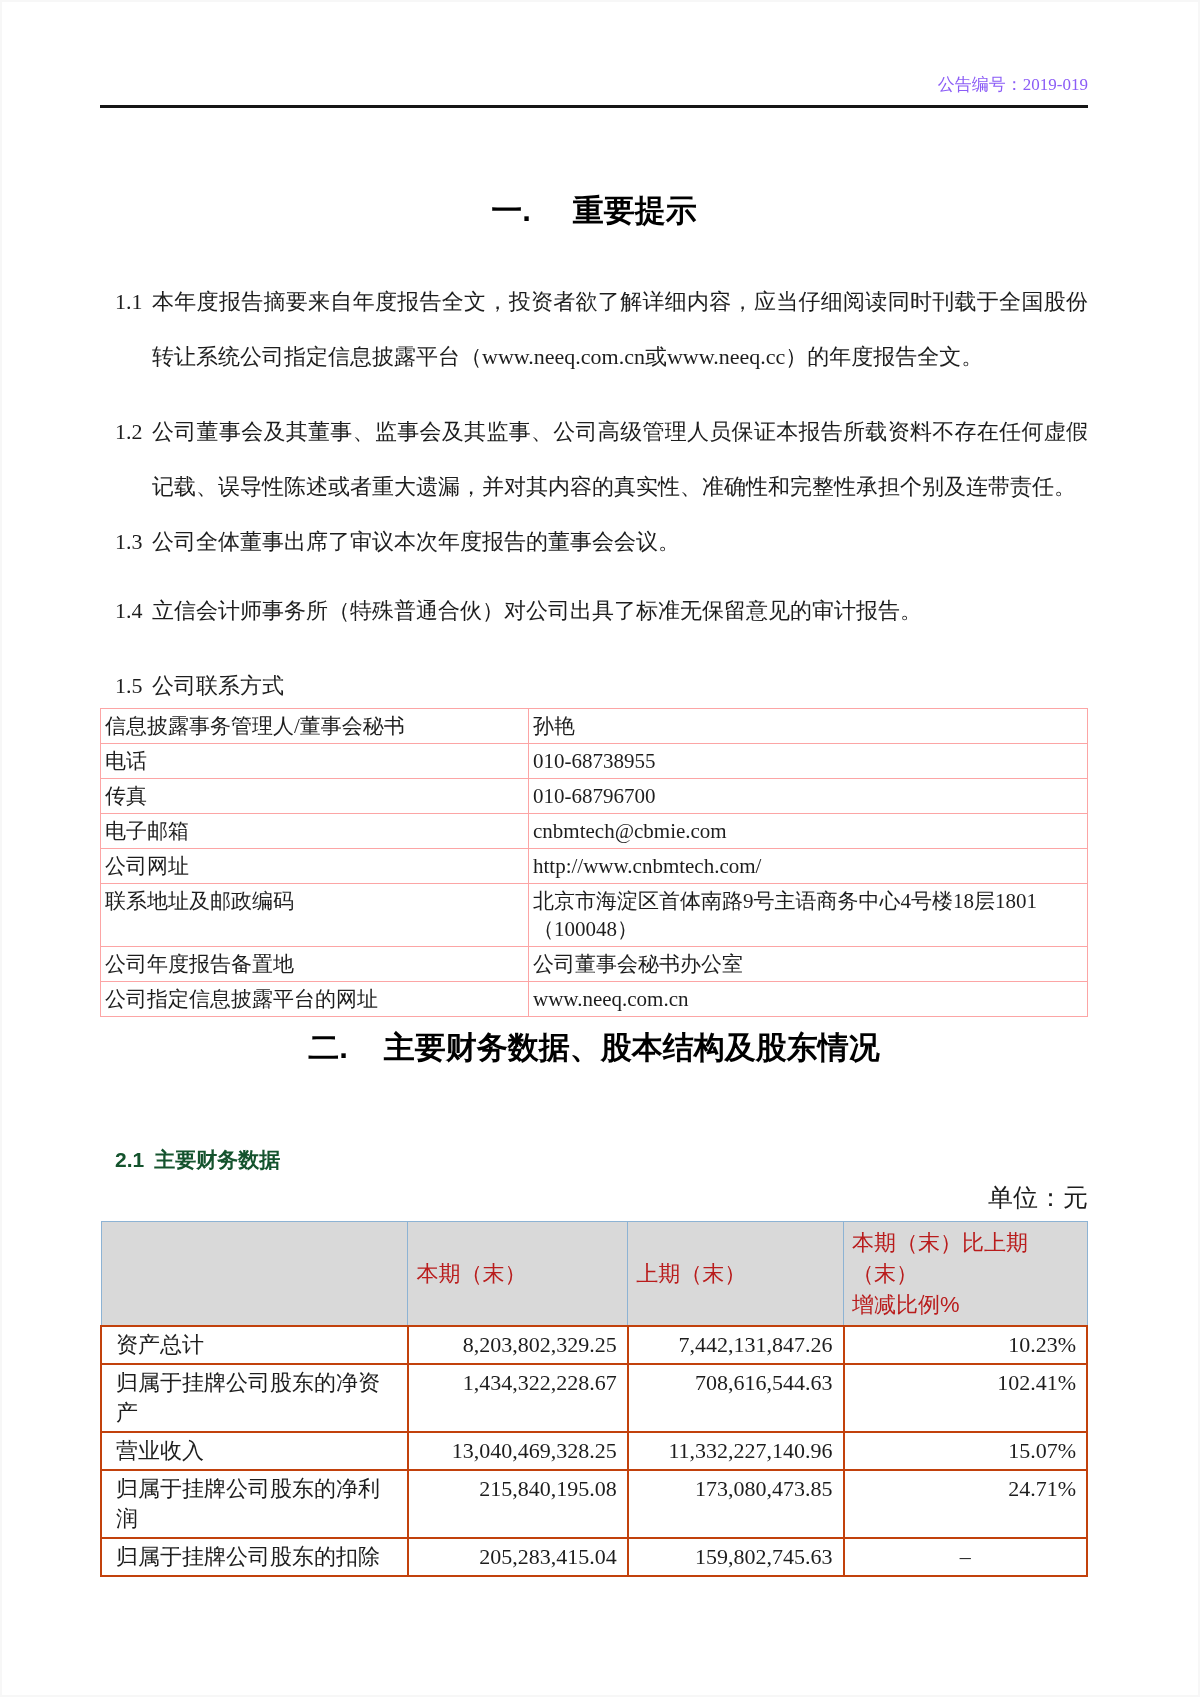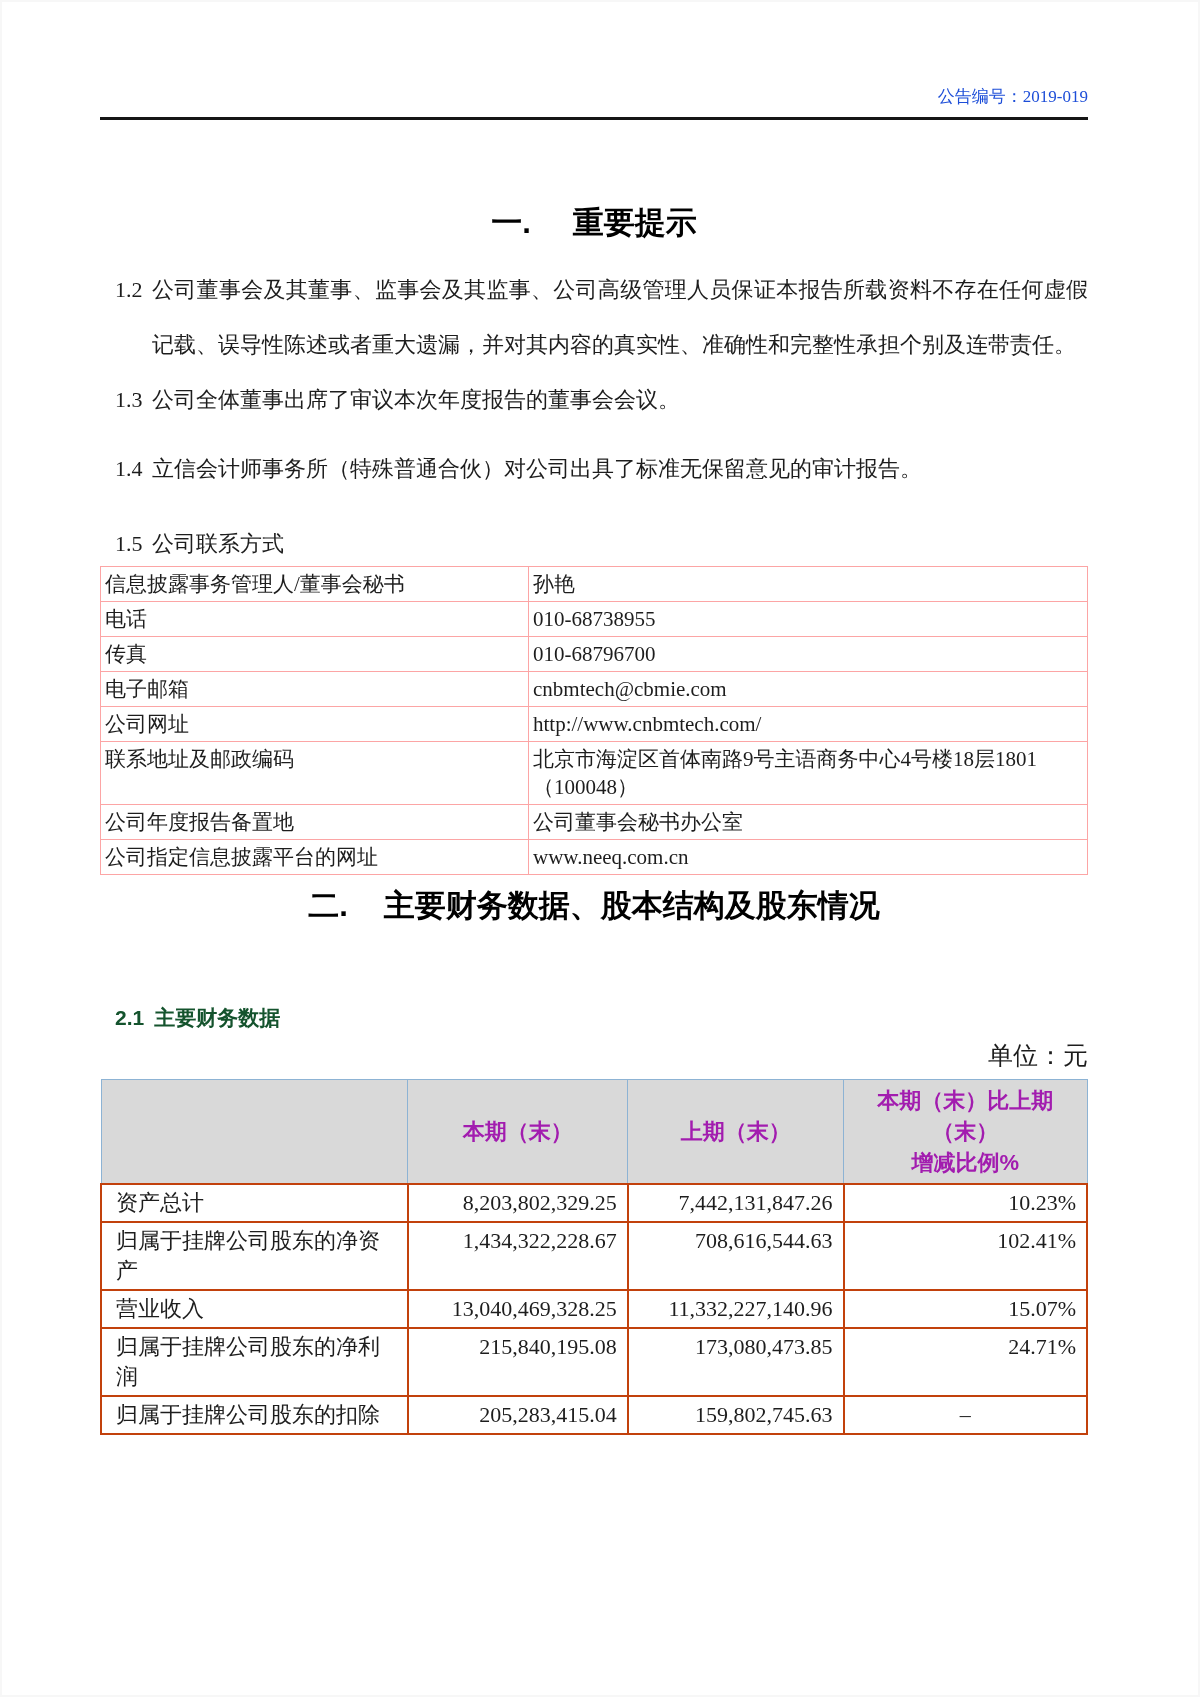--- a/index.html
+++ b/index.html
@@ -3,21 +3,21 @@
 <meta charset="utf-8">
 <style>
   * { box-sizing: border-box; margin: 0; padding: 0; }
   html, body { background: #ffffff; }
   .page {
     width: 1200px; height: 1697px; margin: 0 auto; background: #fff;
     padding: 74px 112px 0 100px; position: relative; overflow: hidden;
     font-family: "Liberation Serif", "DejaVu Serif", serif; color: #1d1d1d;
     box-shadow: inset 0 0 0 2px #f7f7f7;
   }
-  .doc-number { text-align: right; font-size: 17px; line-height: 22px; color: #1d4ed8; margin-top: 12px; }
+  .doc-number { text-align: right; font-size: 17px; line-height: 22px; color: #8b5cf6; }
   .rule { border-top: 3px solid #161616; margin-top: 9px; }
   .heading {
     display: flex; justify-content: center; align-items: baseline; gap: 42px;
     font-family: "Liberation Sans", "DejaVu Sans", sans-serif;
     font-weight: 700; font-size: 31px; line-height: 38px; color: #000;
   }
   .heading.s1 { margin-top: 84px; }
   .heading.s2 { margin-top: 12px; gap: 36px; }
   .para { display: flex; padding-left: 15px; font-size: 22px; line-height: 55px; }
   .pnum { flex: 0 0 37px; }
@@ -30,43 +30,47 @@
   table { border-collapse: collapse; width: 100%; }
   .contact { margin-top: -5px; font-size: 21px; }
   .contact td { border: 1px solid #fca5a5; line-height: 28px; padding: 3px 4px; vertical-align: top; }
   .contact td.lbl { width: 428px; }
   .sub { margin-top: 79px; padding-left: 15px; display: flex; gap: 10px;
          font-family: "Liberation Sans", "DejaVu Sans", sans-serif;
          font-weight: 700; font-size: 21px; line-height: 28px; color: #14532d; }
   .unit { margin-top: 10px; text-align: right; font-size: 25px; line-height: 28px; }
   .fin { margin-top: 9px; font-size: 22px; }
   .fin th {
-    background: #d9d9d9; border: 1px solid #8db3d4; font-weight: 700;
+    background: #d9d9d9; border: 1px solid #8db3d4; font-weight: 400;
     font-family: "Liberation Sans", "DejaVu Sans", sans-serif;
-    line-height: 31px; padding: 5px 8px; text-align: center; color: #a21caf;
+    line-height: 31px; padding: 5px 8px; text-align: left; color: #b91c1c;
   }
   .fin td { border: 2px solid #c2410c; line-height: 30px; padding: 3px 10px; vertical-align: top; }
   .fin td.lbl { padding-left: 14px; padding-right: 10px; }
   .fin td.num { text-align: right; }
   .fin td.center { text-align: center; }
   col.c1 { width: 308px; } col.c2 { width: 220px; } col.c3 { width: 216px; } col.c4 { width: 244px; }
 </style>
 </head>
 <body>
 
 <div class="page">
 
   <div class="doc-number">公告编号：2019-019</div>
   <div class="rule"></div>
 
   <div class="heading s1">
     <span>一.</span>
     <span>重要提示</span>
   </div>
 
+  <div class="para p11">
+    <span class="pnum">1.1</span>
+    <span class="ptext">本年度报告摘要来自年度报告全文，投资者欲了解详细内容，应当仔细阅读同时刊载于全国股份转让系统公司指定信息披露平台（www.neeq.com.cn或www.neeq.cc）的年度报告全文。</span>
+  </div>
   <div class="para p12">
     <span class="pnum">1.2</span>
     <span class="ptext">公司董事会及其董事、监事会及其监事、公司高级管理人员保证本报告所载资料不存在任何虚假记载、误导性陈述或者重大遗漏，并对其内容的真实性、准确性和完整性承担个别及连带责任。</span>
   </div>
   <div class="para p13">
     <span class="pnum">1.3</span>
     <span class="ptext">公司全体董事出席了审议本次年度报告的董事会会议。</span>
   </div>
   <div class="para p14">
     <span class="pnum">1.4</span>

